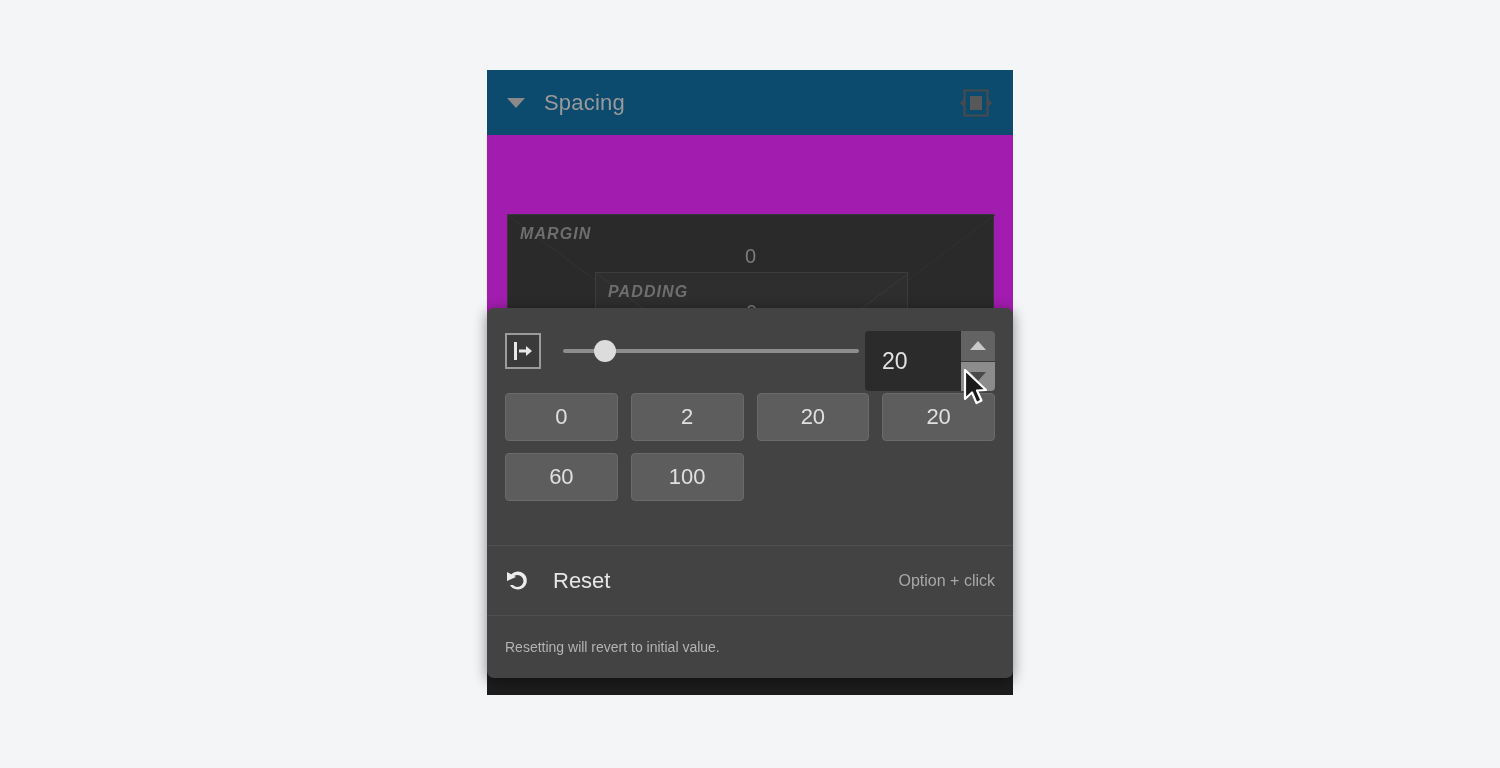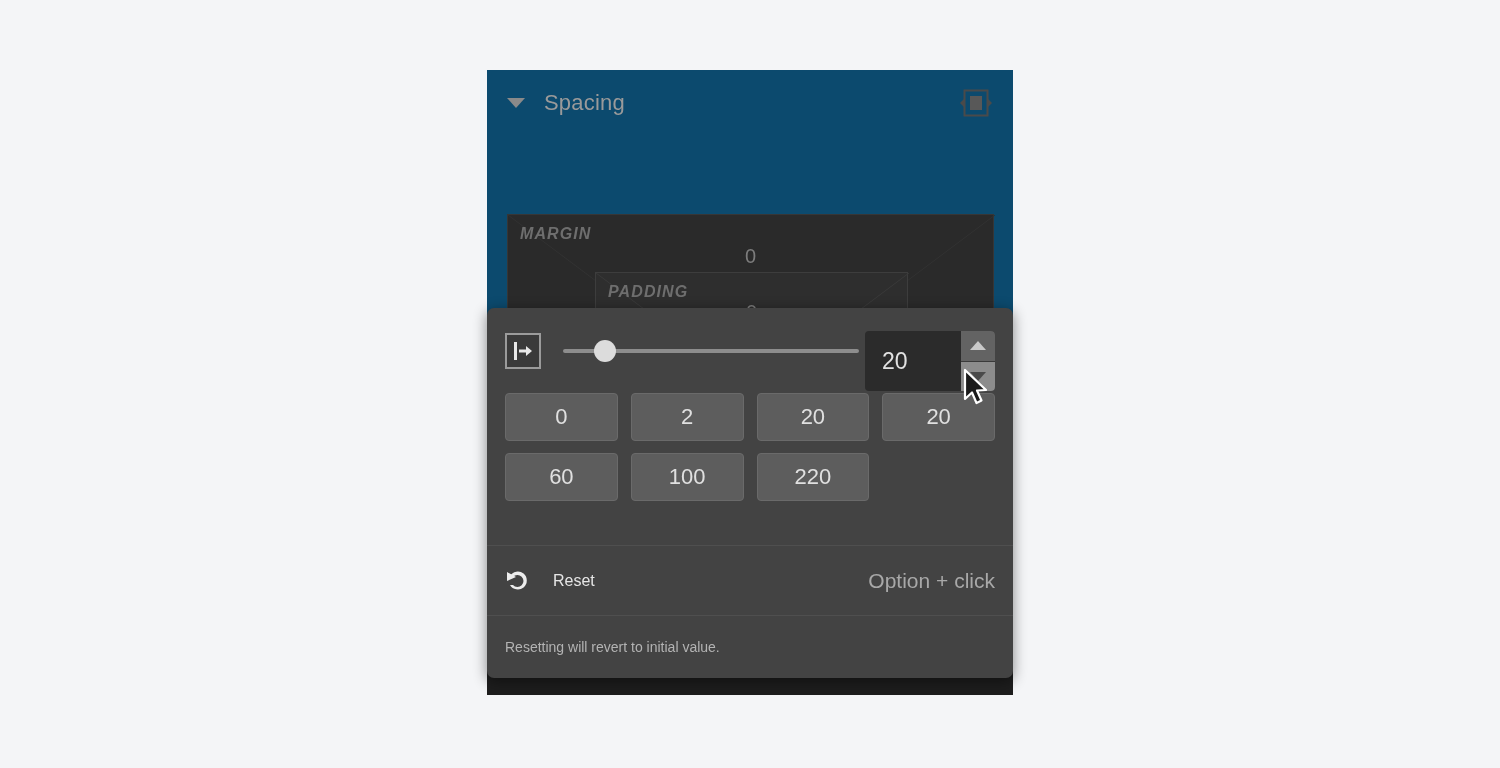--- a/index.html
+++ b/index.html
@@ -64,21 +64,21 @@
     height: 30px;
   }
 
   
   .boxmodel {
     position: absolute;
     left: 0;
     top: 65px;
     width: 526px;
     height: 243px;
-    background: #0c4a6e;
+    background: #a21caf;
     overflow: hidden;
   }
 
   .margin-box {
     position: absolute;
     left: 20px;
     top: 79px;
     width: 487px;
     height: 240px;
     background: #2a2a2a;
@@ -312,26 +312,26 @@
     box-sizing: border-box;
   }
   .reset-icon {
     width: 28px;
     height: 28px;
     flex: none;
   }
   .reset-label {
     margin-left: 20px;
     color: #e6e6e6;
-    font-size: 16px;
+    font-size: 22px;
   }
   .reset-hint {
     margin-left: auto;
     color: #a8a8a8;
-    font-size: 21px;
+    font-size: 16px;
   }
 
   .tip-row {
     position: absolute;
     left: 0;
     top: 308px;
     width: 526px;
     height: 62px;
     display: flex;
     align-items: center;
@@ -428,21 +428,20 @@
       </div>
     </div>
 
     <div class="presets">
       <div class="preset">0</div>
       <div class="preset">2</div>
       <div class="preset">20</div>
       <div class="preset">20</div>
       <div class="preset">60</div>
       <div class="preset">100</div>
-      <div class="preset">220</div>
     </div>
 
     <div class="divider div-1"></div>
 
     <div class="reset-row">
       <svg class="reset-icon" viewBox="0 0 28 28">
         <path d="M5 9 A9 9 0 1 1 5 18 L8 18 A6 6 0 1 0 8 10 Z" fill="#ededed"></path>
         <path d="M2 5 L2 14 L11 10 Z" fill="#ededed"></path>
       </svg>
       <div class="reset-label">Reset</div>

